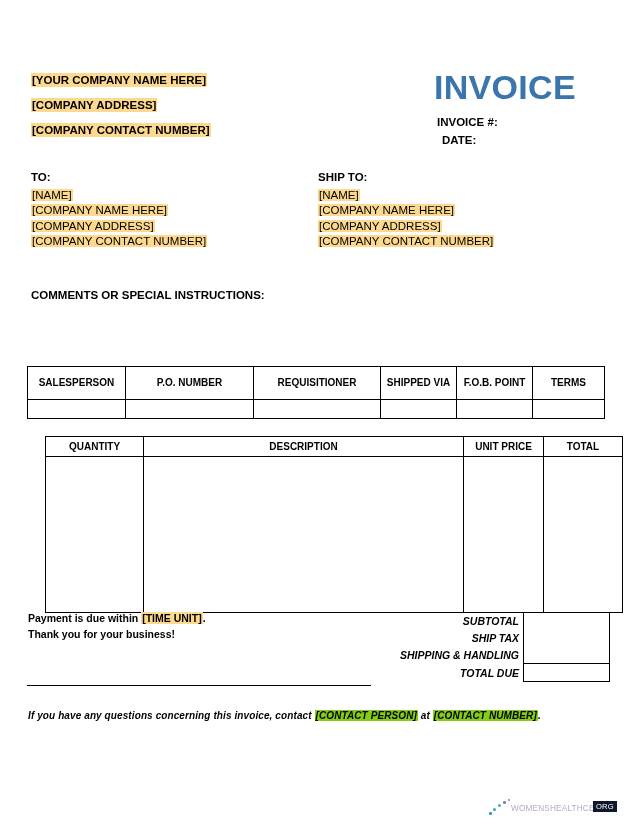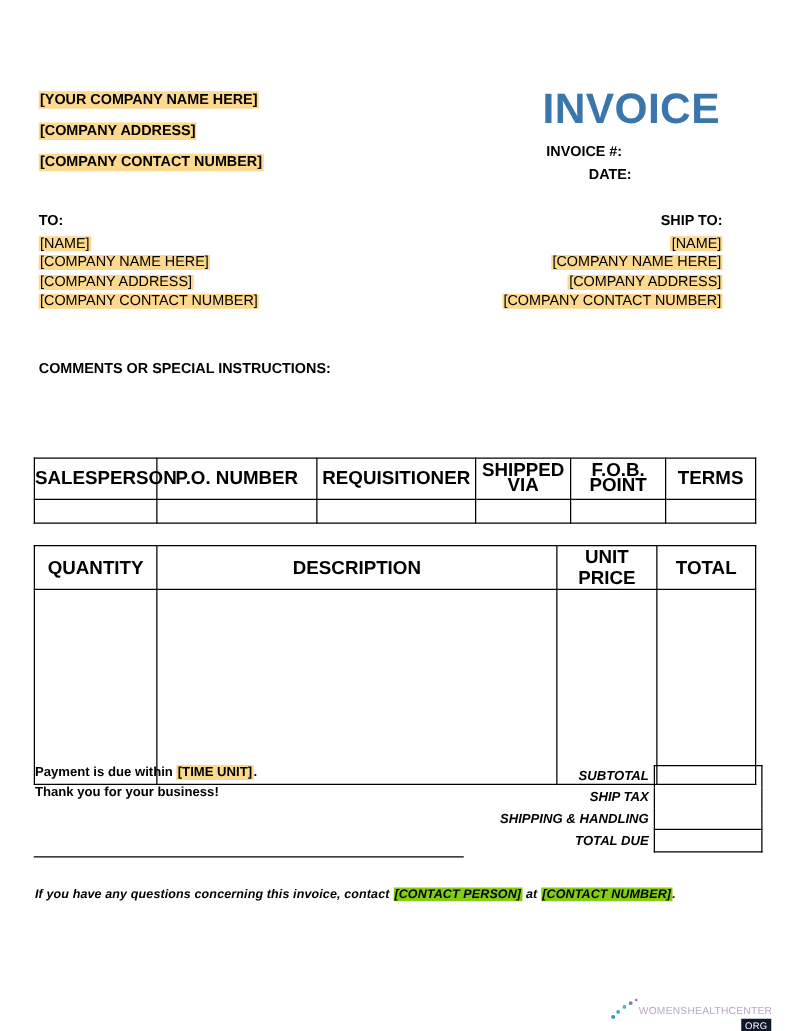--- a/index.html
+++ b/index.html
@@ -58,31 +58,31 @@
   }
   .invoice-meta {
     position: absolute;
     left: 437px;
     top: 113px;
     font-size: 11.5px;
     font-weight: bold;
     line-height: 18px;
   }
   .invoice-meta div { white-space: pre; }
-  .meta-date { padding-left: 5px; margin-left: 29px; }
+  .meta-date { padding-left: 5px; }
 
   
   .addr-block {
     position: absolute;
     font-size: 11.5px;
     line-height: 15.6px;
     width: 260px;
   }
   .addr-to { left: 31px; top: 170px; }
-  .addr-ship { left: 318px; top: 170px; text-align: right; }
+  .addr-ship { left: 318px; top: 170px; }
   .addr-title {
     font-weight: bold;
     font-size: 11.5px;
     display: block;
     margin-bottom: 2px;
   }
   .addr-line { display: block; }
   .addr-line span {
     background: #fcd98e;
     padding: 0 1px;
@@ -97,42 +97,42 @@
   }
 
   
   table.grid {
     position: absolute;
     border-collapse: collapse;
     table-layout: fixed;
   }
   table.grid td, table.grid th {
     border: 1px solid #000000;
-    font-size: 15px;
+    font-size: 10px;
     font-weight: bold;
     text-align: center;
     vertical-align: middle;
     padding: 0;
   }
 
   
   #order-table {
     left: 27px;
     top: 366px;
     width: 577px;
   }
   #order-table th {
     height: 32px;
     line-height: 12.5px;
   }
   #order-table td.blank { height: 18px; }
 
   
   #items-table {
-    left: 27px;
+    left: 45px;
     top: 436px;
     width: 577px;
   }
   #items-table th { height: 19px; }
   #items-table td.items-body { height: 155px; }
 
   
   .pay-notes {
     position: absolute;
     left: 28px;
@@ -208,21 +208,21 @@
     left: 22px;
     top: 6px;
     font-size: 8.2px;
     letter-spacing: 0.2px;
     color: #b9a8c9;
     font-family: "Liberation Sans", sans-serif;
   }
   #wm-badge {
     position: absolute;
     left: 104px;
-    top: 17px;
+    top: 3px;
     background: #0f172a;
     color: #ffffff;
     font-size: 7.6px;
     padding: 1px 3px;
     letter-spacing: 0.2px;
   }
   .wm-dot { position: absolute; border-radius: 50%; }
 </style>
 </head>
 <body>

